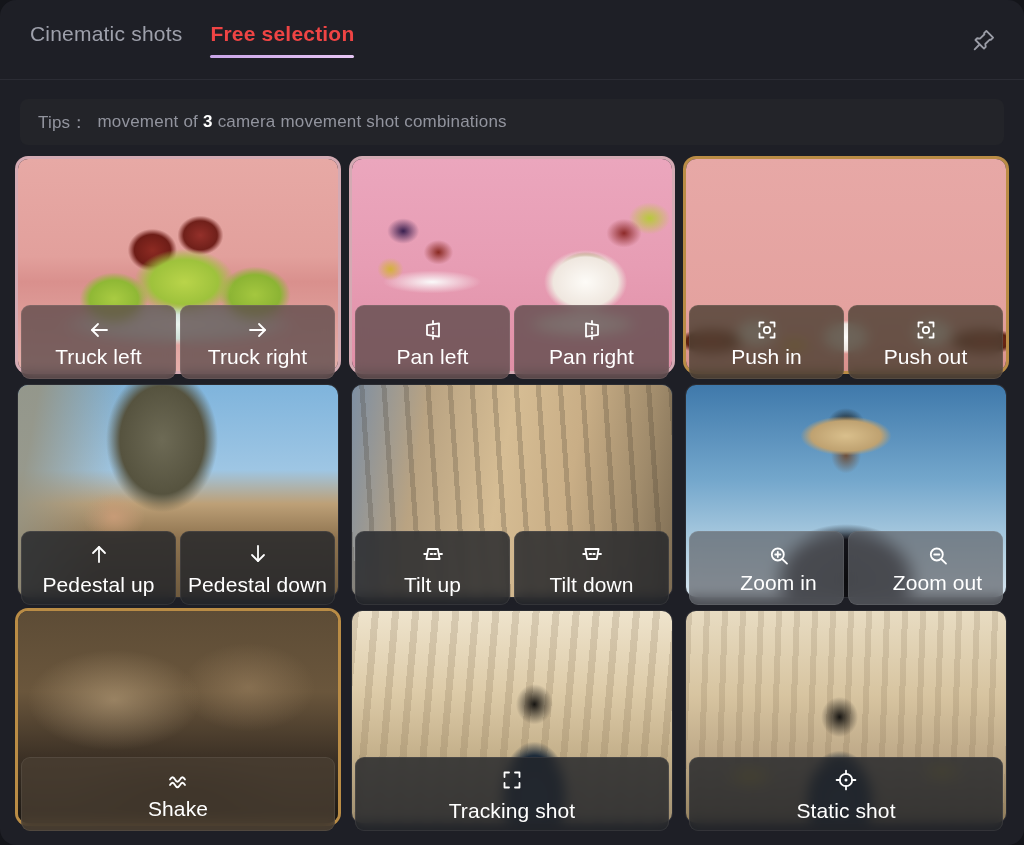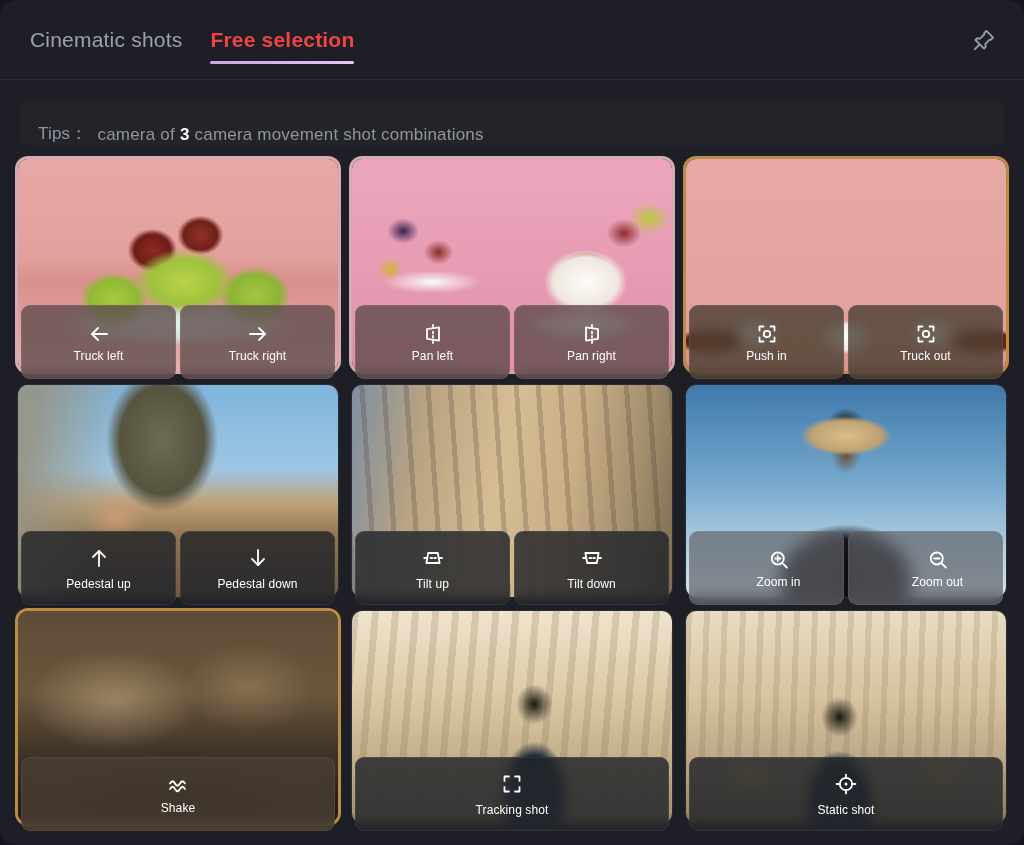--- a/index.html
+++ b/index.html
@@ -26,21 +26,21 @@
     position: relative;
     height: 80px;
     border-bottom: 1px solid #2b2c34;
     display: flex;
     align-items: flex-start;
   }
   .tabs {
     display: flex;
     align-items: center;
     gap: 28px;
-    padding: 28px 0 0 30px;
+    padding: 22px 0 0 30px;
   }
   .tab {
     position: relative;
     font-size: 21px;
     letter-spacing: .2px;
     padding-bottom: 22px;
     cursor: pointer;
     white-space: nowrap;
   }
   .tab.inactive { color: #9ea0ab; font-weight: 400; }
@@ -61,21 +61,21 @@
     cursor: pointer;
   }
 
   
   #tips {
     margin: 19px 20px 0 20px;
     height: 46px;
     border-radius: 8px;
     background: #232429;
     display: flex;
-    align-items: flex-end;
+    align-items: center;
     padding: 0 18px;
     font-size: 17px;
     color: #92949e;
     letter-spacing: .2px;
   }
   #tips .tips-label { margin-right: 10px; }
   #tips .tips-count {
     color: #ffffff;
     font-weight: 700;
     margin: 0 5px;
@@ -137,21 +137,21 @@
   .action.tint-brown { background: rgba(74,62,50,.80); }
   .action.tint-grey { background: rgba(96,98,104,.70); padding-left: 24px; }
   .action.tint-dark { background: rgba(34,36,42,.82); gap: 8px; }
   .action .ico {
     height: 24px;
     display: flex; align-items: center; justify-content: center;
     color: #fff;
   }
   .action .lbl {
     color: #fff;
-    font-size: 12px;
+    font-size: 21px;
     line-height: 1;
     white-space: nowrap;
     letter-spacing: .1px;
     text-align: center;
   }
   .actions.single .action { flex: 1 1 100%; }
 
   svg { display: block; }
 </style>
 </head>
@@ -176,21 +176,21 @@
         <svg width="26" height="26" viewBox="0 0 24 24" fill="none" stroke="#9a9ca6" stroke-width="1.7" stroke-linecap="round" stroke-linejoin="round">
           <path d="M14.2 3.6l6.2 6.2-2.1 2.1-1-.3-4.1 4.1.4 2.6-1.6 1.6-7.9-7.9 1.6-1.6 2.6.4 4.1-4.1-.3-1z"></path>
           <line x1="7.4" y1="16.6" x2="3.4" y2="20.6"></line>
         </svg>
       </span>
     </div>
   </div>
 
   <div id="tips">
     <span class="tips-label">Tips：</span>
-    <span>camera of</span>
+    <span>movement of</span>
     <span class="tips-count">3</span>
     <span>camera movement shot combinations</span>
   </div>
 
   <div id="grid">
       <div class="card glow-pink">
         <div class="card-img">
           <div class="scene" style="background:radial-gradient(ellipse 70px 46px at 52% 58%, #b9d44a 0%, #9ec23c 48%, rgba(0,0,0,0) 72%),radial-gradient(ellipse 44px 34px at 30% 66%, #a9cb42 0%, #8fb835 55%, rgba(0,0,0,0) 78%),radial-gradient(ellipse 46px 36px at 74% 64%, #a4c73f 0%, #8cb434 55%, rgba(0,0,0,0) 78%),radial-gradient(ellipse 30px 26px at 42% 43%, #8d2a22 0%, #6e1d17 60%, rgba(0,0,0,0) 82%),radial-gradient(ellipse 28px 24px at 57% 36%, #94302a 0%, #70201a 60%, rgba(0,0,0,0) 82%),radial-gradient(ellipse 150px 26px at 50% 78%, #e9f3ee 0%, #cfe0d8 55%, rgba(0,0,0,0) 80%),linear-gradient(180deg,#e7a9a5 0%,#e2a09c 46%,#d9908d 58%,#e6b0ab 100%)"></div>
         </div>
         <div class="actions">
@@ -265,21 +265,21 @@
           <div class="action tint-brown">
             <span class="ico">
               <svg width="24" height="24" viewBox="0 0 24 24" fill="none" stroke="#fff" stroke-width="1.8" stroke-linecap="round" stroke-linejoin="round">
                 <circle cx="12" cy="12" r="3.2"></circle>
                 <polyline points="4.5,8.5 4.5,4.5 8.5,4.5"></polyline>
                 <polyline points="15.5,4.5 19.5,4.5 19.5,8.5"></polyline>
                 <polyline points="19.5,15.5 19.5,19.5 15.5,19.5"></polyline>
                 <polyline points="8.5,19.5 4.5,19.5 4.5,15.5"></polyline>
               </svg>
             </span>
-            <span class="lbl">Truck out</span>
+            <span class="lbl">Push out</span>
           </div>
         </div>
       </div>
       <div class="card glow-none">
         <div class="card-img">
           <div class="scene" style="background:radial-gradient(ellipse 70px 90px at 45% 26%, #6d6a55 0%, #56533f 60%, rgba(0,0,0,0) 80%),linear-gradient(100deg, rgba(150,148,131,.9) 6%, rgba(120,118,100,.0) 32%),radial-gradient(ellipse 40px 30px at 30% 62%, #c79b77 0%, rgba(0,0,0,0) 78%),linear-gradient(180deg,#7fb4dc 0%,#9ec6e4 40%,#bda077 56%,#8f7450 72%,#6e5a3e 100%)"></div>
         </div>
         <div class="actions">
           <div class="action tint-dark">
             <span class="ico">

